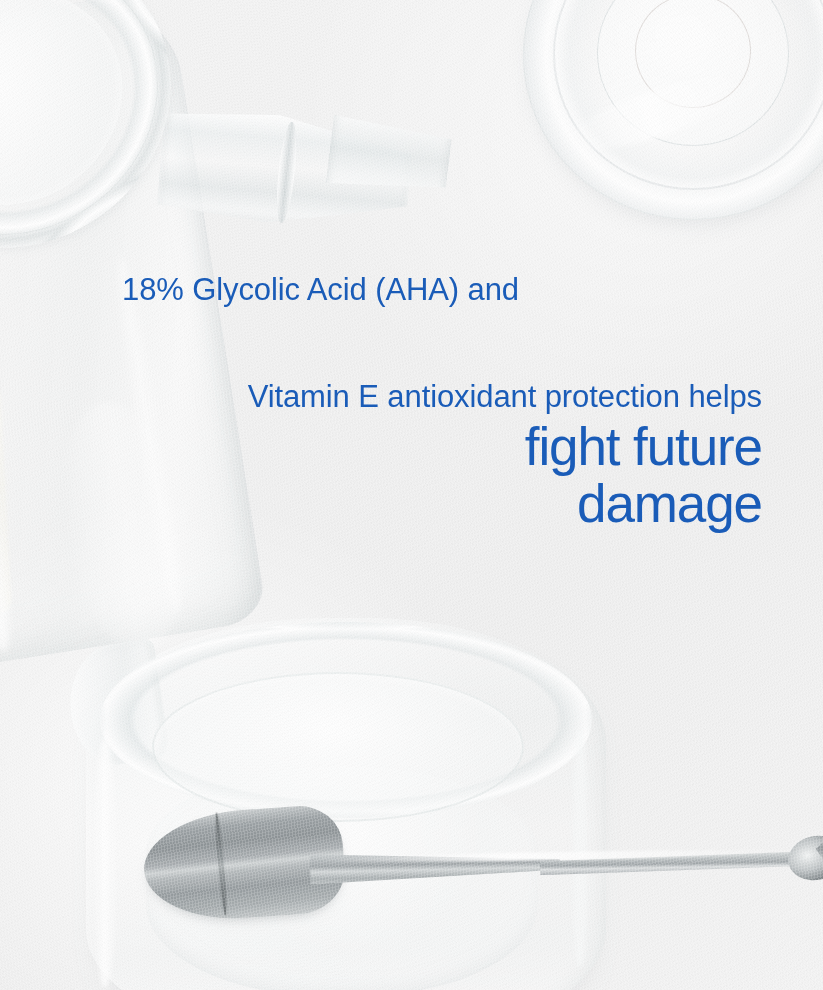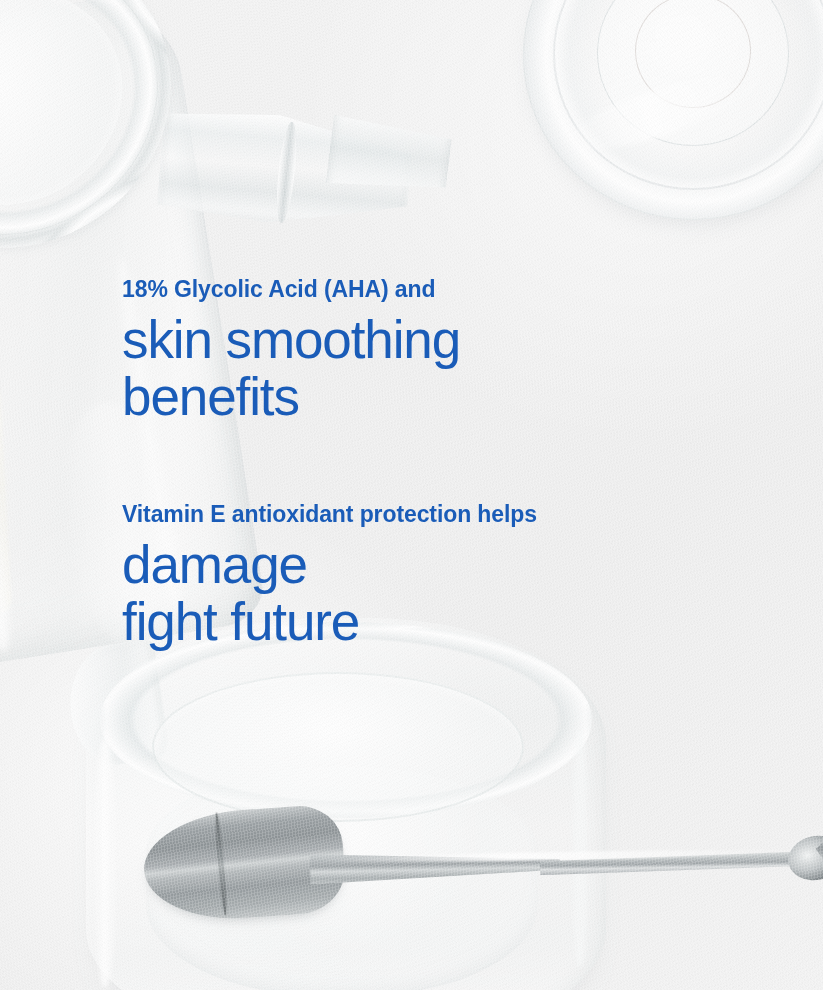--- a/index.html
+++ b/index.html
@@ -348,33 +348,33 @@
 
   
   #copy {
     position: absolute;
     left: 122px; top: 272px;
     width: 640px;
     z-index: 40;
   }
   .block { margin: 0; }
   .kicker {
-    font-size: 23px;
+    font-size: 31px;
     line-height: 35px;
     letter-spacing: -0.1px;
-    font-weight: 700;
+    font-weight: 400;
   }
   .headline {
     font-size: 53px;
     line-height: 57px;
     letter-spacing: -1.1px;
     font-weight: 300;
     margin-top: 4px;
   }
-  .blk-2 { margin-top: 72px; }
+  .blk-2 { margin-top: 72px; text-align: right; }
   .tx { display: block; white-space: pre; }
 </style>
 </head>
 <body style="background: rgb(241, 241, 241);">
 
 <div id="stage">
 
   <div class="obj" id="beaker-top">
     <div class="body"></div>
     <div class="label-patch"></div>
@@ -414,33 +414,29 @@
     <div class="knuckle"></div>
     <div class="blade-r"></div>
   </div>
 
   <div id="copy">
 
     <div class="block blk-1">
       <div class="kicker" style="color: rgb(26, 92, 184);">
         <span class="tx">18% Glycolic Acid (AHA) and</span>
       </div>
-      <div class="headline" style="color: rgb(26, 92, 184);">
-        <span class="tx">skin smoothing</span>
-        <span class="tx">benefits</span>
-      </div>
     </div>
 
     <div class="block blk-2">
       <div class="kicker" style="color: rgb(26, 92, 184);">
         <span class="tx">Vitamin E antioxidant protection helps</span>
       </div>
       <div class="headline" style="color: rgb(26, 92, 184);">
+        <span class="tx">fight future</span>
         <span class="tx">damage</span>
-        <span class="tx">fight future</span>
       </div>
     </div>
 
   </div>
 
   <div class="grain"></div>
   <div class="grain2"></div>
 </div>
 
 </body></html>

